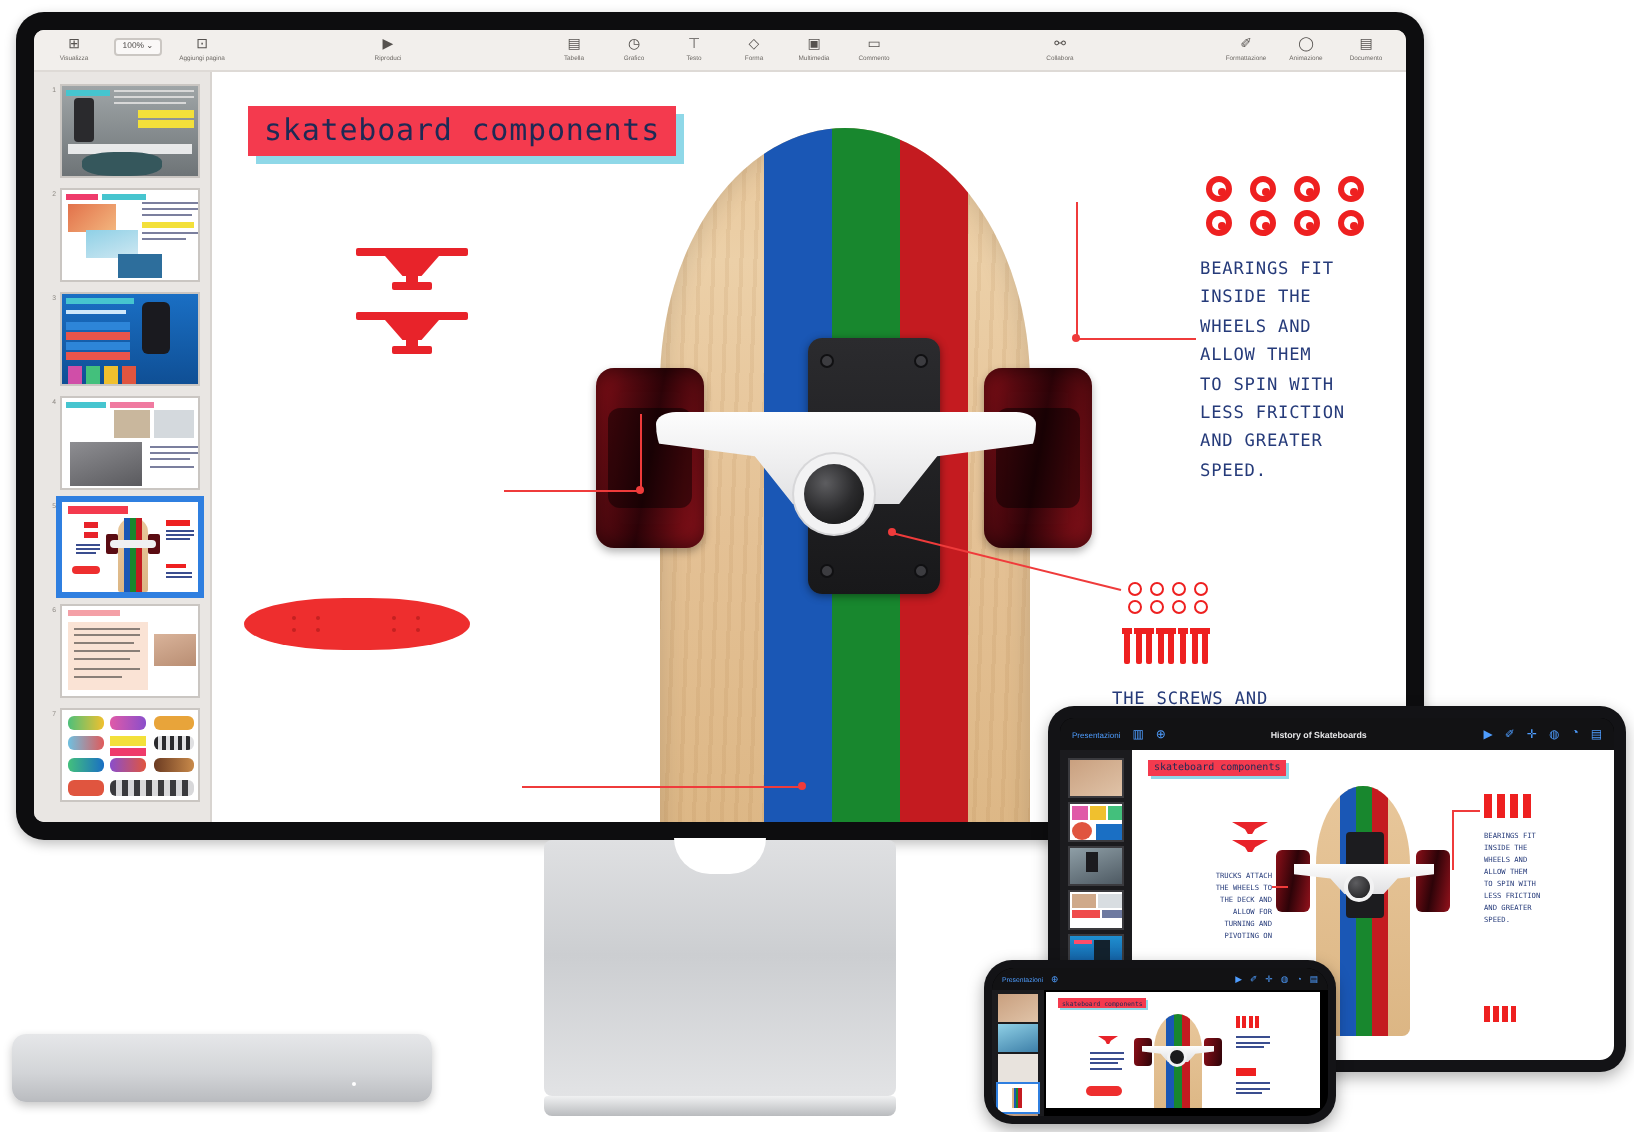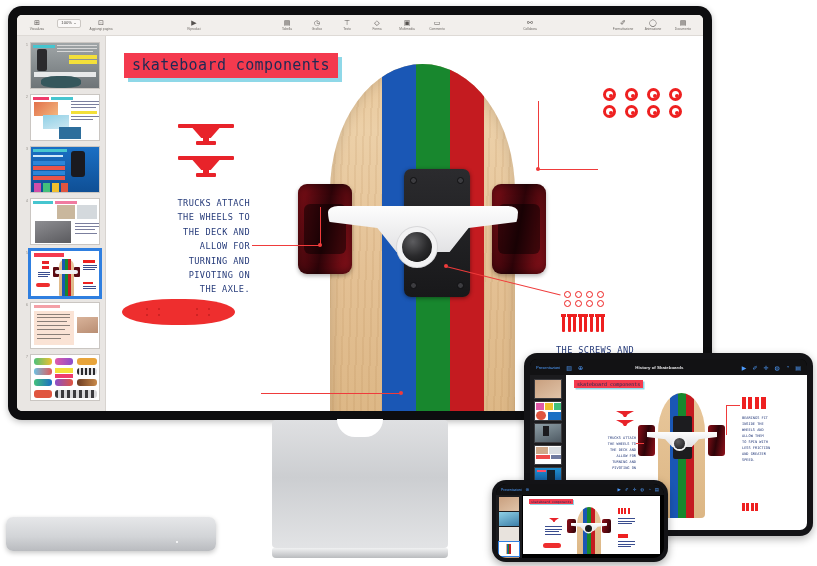--- a/index.html
+++ b/index.html
@@ -572,27 +572,28 @@
         <div class="cl" style="left:432px;top:133px;width:60px;height:1px;"></div>
         <div class="cl" style="left:432px;top:65px;width:1px;height:69px;"></div>
         <div class="cl-dot" style="left:430px;top:131px;"></div>
 
         <div class="cl" style="left:340px;top:230px;width:118px;height:1px;transform:rotate(14deg);transform-origin:left center;"></div>
         <div class="cl-dot" style="left:338px;top:228px;"></div>
 
         <div class="cl" style="left:155px;top:357px;width:140px;height:1px;"></div>
         <div class="cl-dot" style="left:293px;top:355px;"></div>
 
-        <div class="mono-txt t-trucks">TRUCKS ATTACH
-THE WHEELS TO
-THE DECK AND
-ALLOW FOR
-TURNING AND
-PIVOTING ON
-THE AXLE.</div>
+        <div class="mono-txt t-bearings">BEARINGS FIT
+INSIDE THE
+WHEELS AND
+ALLOW THEM
+TO SPIN WITH
+LESS FRICTION
+AND GREATER
+SPEED.</div>
         <div class="mono-txt t-screws">THE SCREWS AND
 BOLTS ATTACH THE</div>
 
       </div>
     </div>
   </div>
 
   <div class="stand-neck"></div>
   <div class="stand-base"></div>
 

